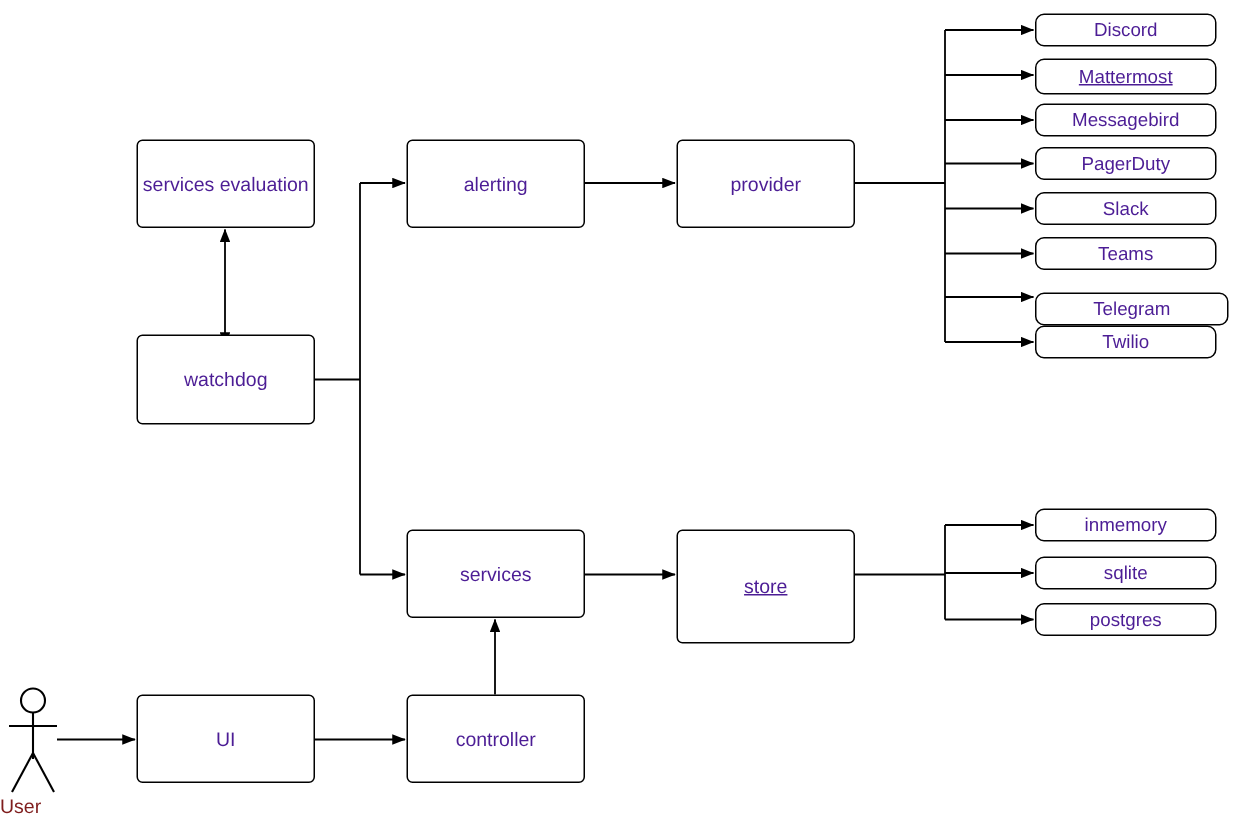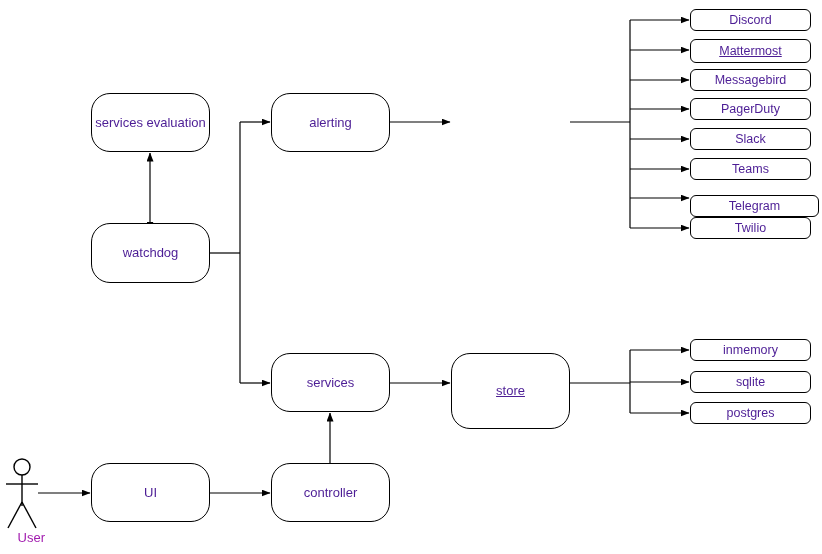--- a/index.html
+++ b/index.html
@@ -32,38 +32,38 @@
     box-sizing: border-box;
     background: #ffffff;
     border: 1px solid #000000;
     display: flex;
     align-items: center;
     justify-content: center;
     text-align: center;
     color: #4c1d95;
   }
   .node.primary {
-    border-radius: 19px;
+    border-radius: 4px;
     font-size: 13px;
   }
   .node.leaf {
     border-radius: 6px;
     font-size: 12.5px;
   }
   .node-label {
     display: block;
     line-height: 1.2;
     white-space: nowrap;
   }
   .actor-caption {
     position: absolute;
     font-size: 13px;
-    color: #a21caf;
+    color: #7f1d1d;
     white-space: nowrap;
-    text-align: right;
+    text-align: left;
   }
 </style>
 </head>
 <body>
 
 <div id="diagram-canvas">
 
   <svg id="edge-layer" width="822" height="554" viewBox="0 0 822 554" xmlns="http://www.w3.org/2000/svg">
     <defs>
       <marker id="arrowhead" markerWidth="9" markerHeight="7" refX="8.5" refY="3.5" orient="auto" markerUnits="userSpaceOnUse">
@@ -127,20 +127,23 @@
   </div>
 
   <div class="node primary" style="left:91px; top:223px; width:119px; height:60px;">
     <span class="node-label">watchdog</span>
   </div>
 
   <div class="node primary" style="left:271px; top:93px; width:119px; height:59px;">
     <span class="node-label">alerting</span>
   </div>
 
+  <div class="node primary" style="left:451px; top:93px; width:119px; height:59px;">
+    <span class="node-label">provider</span>
+  </div>
 
   <div class="node primary" style="left:271px; top:353px; width:119px; height:59px;">
     <span class="node-label">services</span>
   </div>
 
   <div class="node primary" style="left:451px; top:353px; width:119px; height:76px;text-decoration:underline;">
     <span class="node-label">store</span>
   </div>
 
   <div class="node primary" style="left:91px; top:463px; width:119px; height:59px;">

